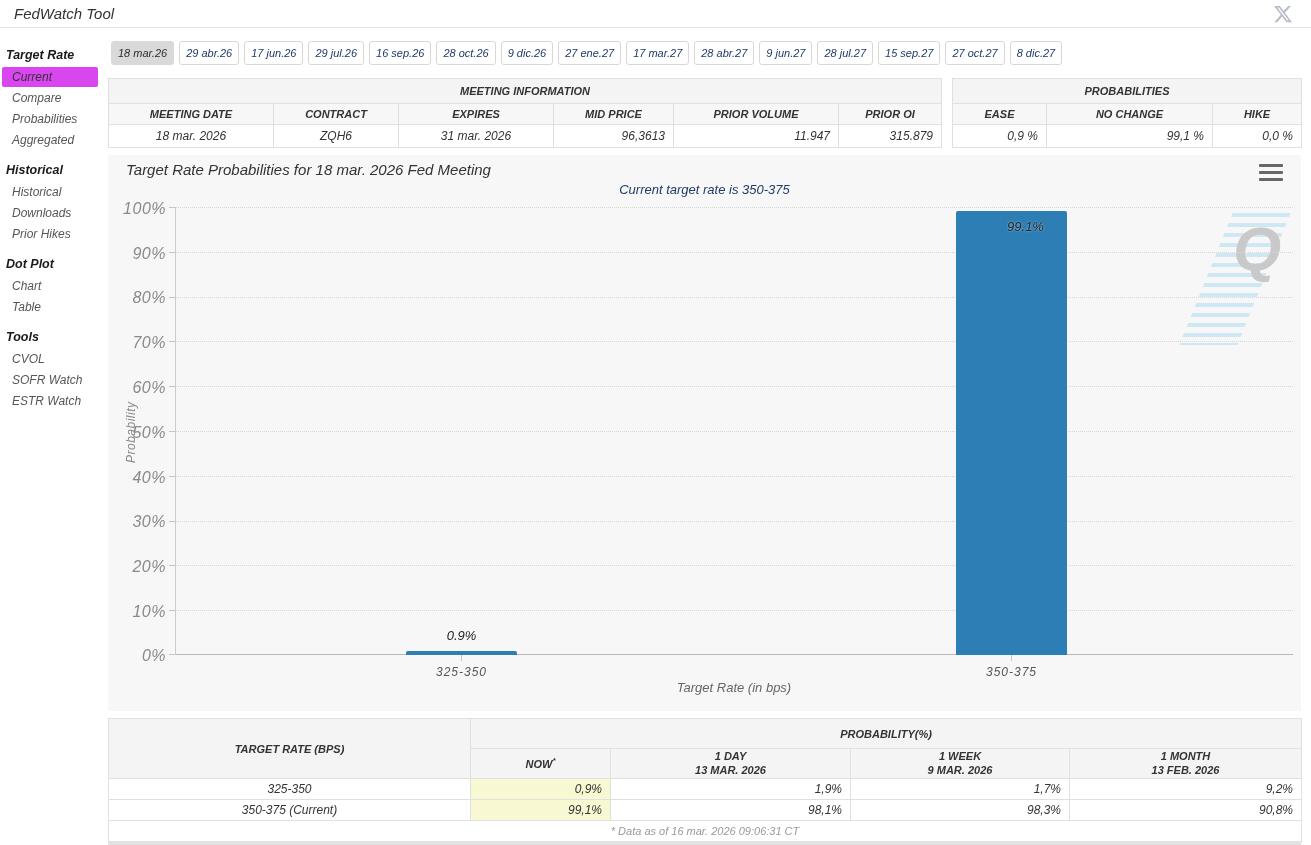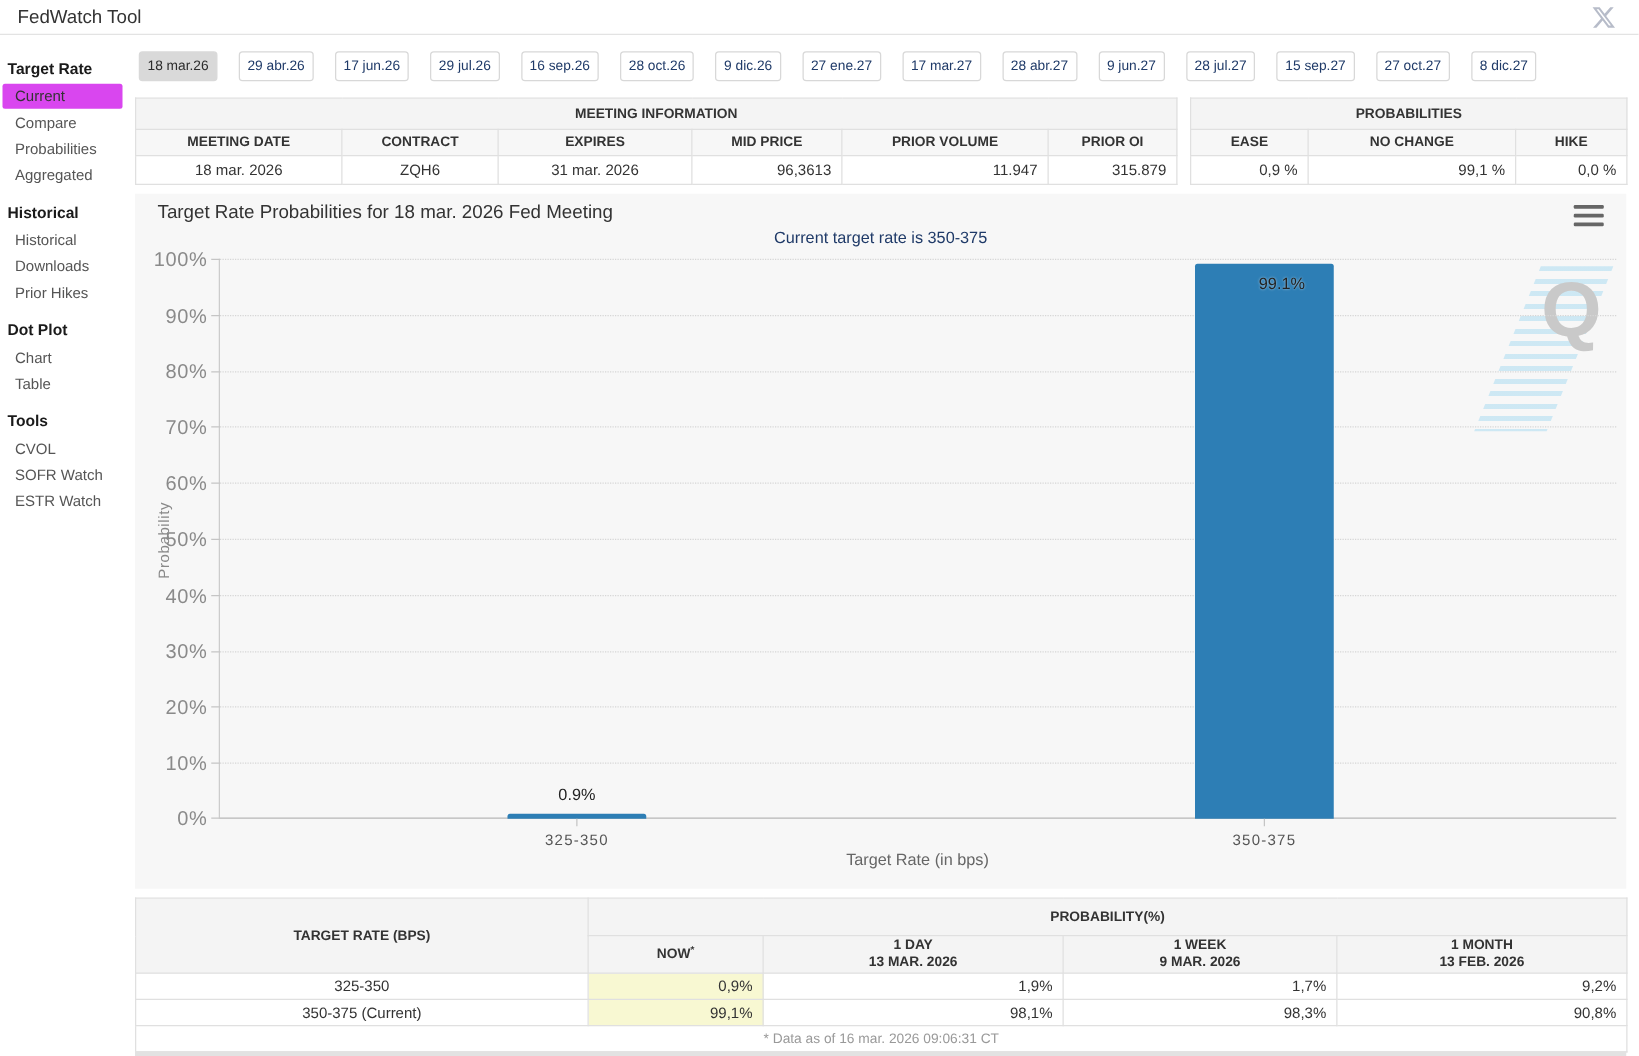--- a/index.html
+++ b/index.html
@@ -1,32 +1,32 @@
 <!DOCTYPE html>
 <html><head>
 <meta charset="utf-8">
 <style>
   * { box-sizing: border-box; margin: 0; padding: 0; }
   body { font-family: "Liberation Sans", sans-serif; background: #fff; }
-  .page { position: relative; width: 1311px; height: 845px; background: #fff; overflow: hidden; }
+  .page { position: relative; width: 1311px; height: 845px; background: #fff; overflow: hidden; font-style: italic; }
 
   
   .topbar { position: absolute; top: 0; left: 0; width: 1311px; height: 28px; border-bottom: 1px solid #e3e3e3; background: #fff; }
   .app-title { position: absolute; left: 14px; top: 5px; font-size: 15px; color: #333; }
   .x-icon { position: absolute; right: 18px; top: 4px; width: 20px; height: 20px; cursor: pointer; }
 
   
   .sidebar { position: absolute; top: 28px; left: 0; width: 108px; padding-top: 16px; }
   .side-header { font-size: 12.5px; font-weight: bold; color: #1a1a1a; padding: 4px 6px; margin-top: 9px; }
   .side-header:first-child { margin-top: 0; }
   .side-item { font-size: 12px; color: #555; padding: 3px 6px 3px 10px; margin: 1px 10px 1px 2px; cursor: pointer; border-radius: 2px; }
   .side-item.selected { background: #d946ef; color: #333; }
 
   
-  .tabs { position: absolute; left: 111px; top: 41px; display: flex; gap: 17px; }
+  .tabs { position: absolute; left: 111px; top: 41px; display: flex; gap: 5px; }
   .tab { font-size: 11px; color: #1f3a68; background: #fff; border: 1px solid #d8d8d8; border-radius: 3px; padding: 5px 6px; cursor: pointer; white-space: nowrap; }
   .tab.selected { background: #d9d9d9; border-color: #d9d9d9; color: #2b2b2b; }
 
   
   table.info { border-collapse: collapse; table-layout: fixed; background: #fff; }
   table.info th, table.info td { border: 1px solid #e0e0e0; font-size: 11px; color: #333; }
   table.info .group th { background: #f4f4f4; height: 25px; font-weight: bold; text-align: center; }
   table.info .cols th { background: #f7f7f7; height: 21px; font-weight: bold; text-align: center; margin-left: 12px; }
   table.info td { height: 23px; font-size: 12px; background: #fff; margin-left: 38px; }
   .ta-c { text-align: center; } .ta-r { text-align: right; padding-right: 8px !important; }

